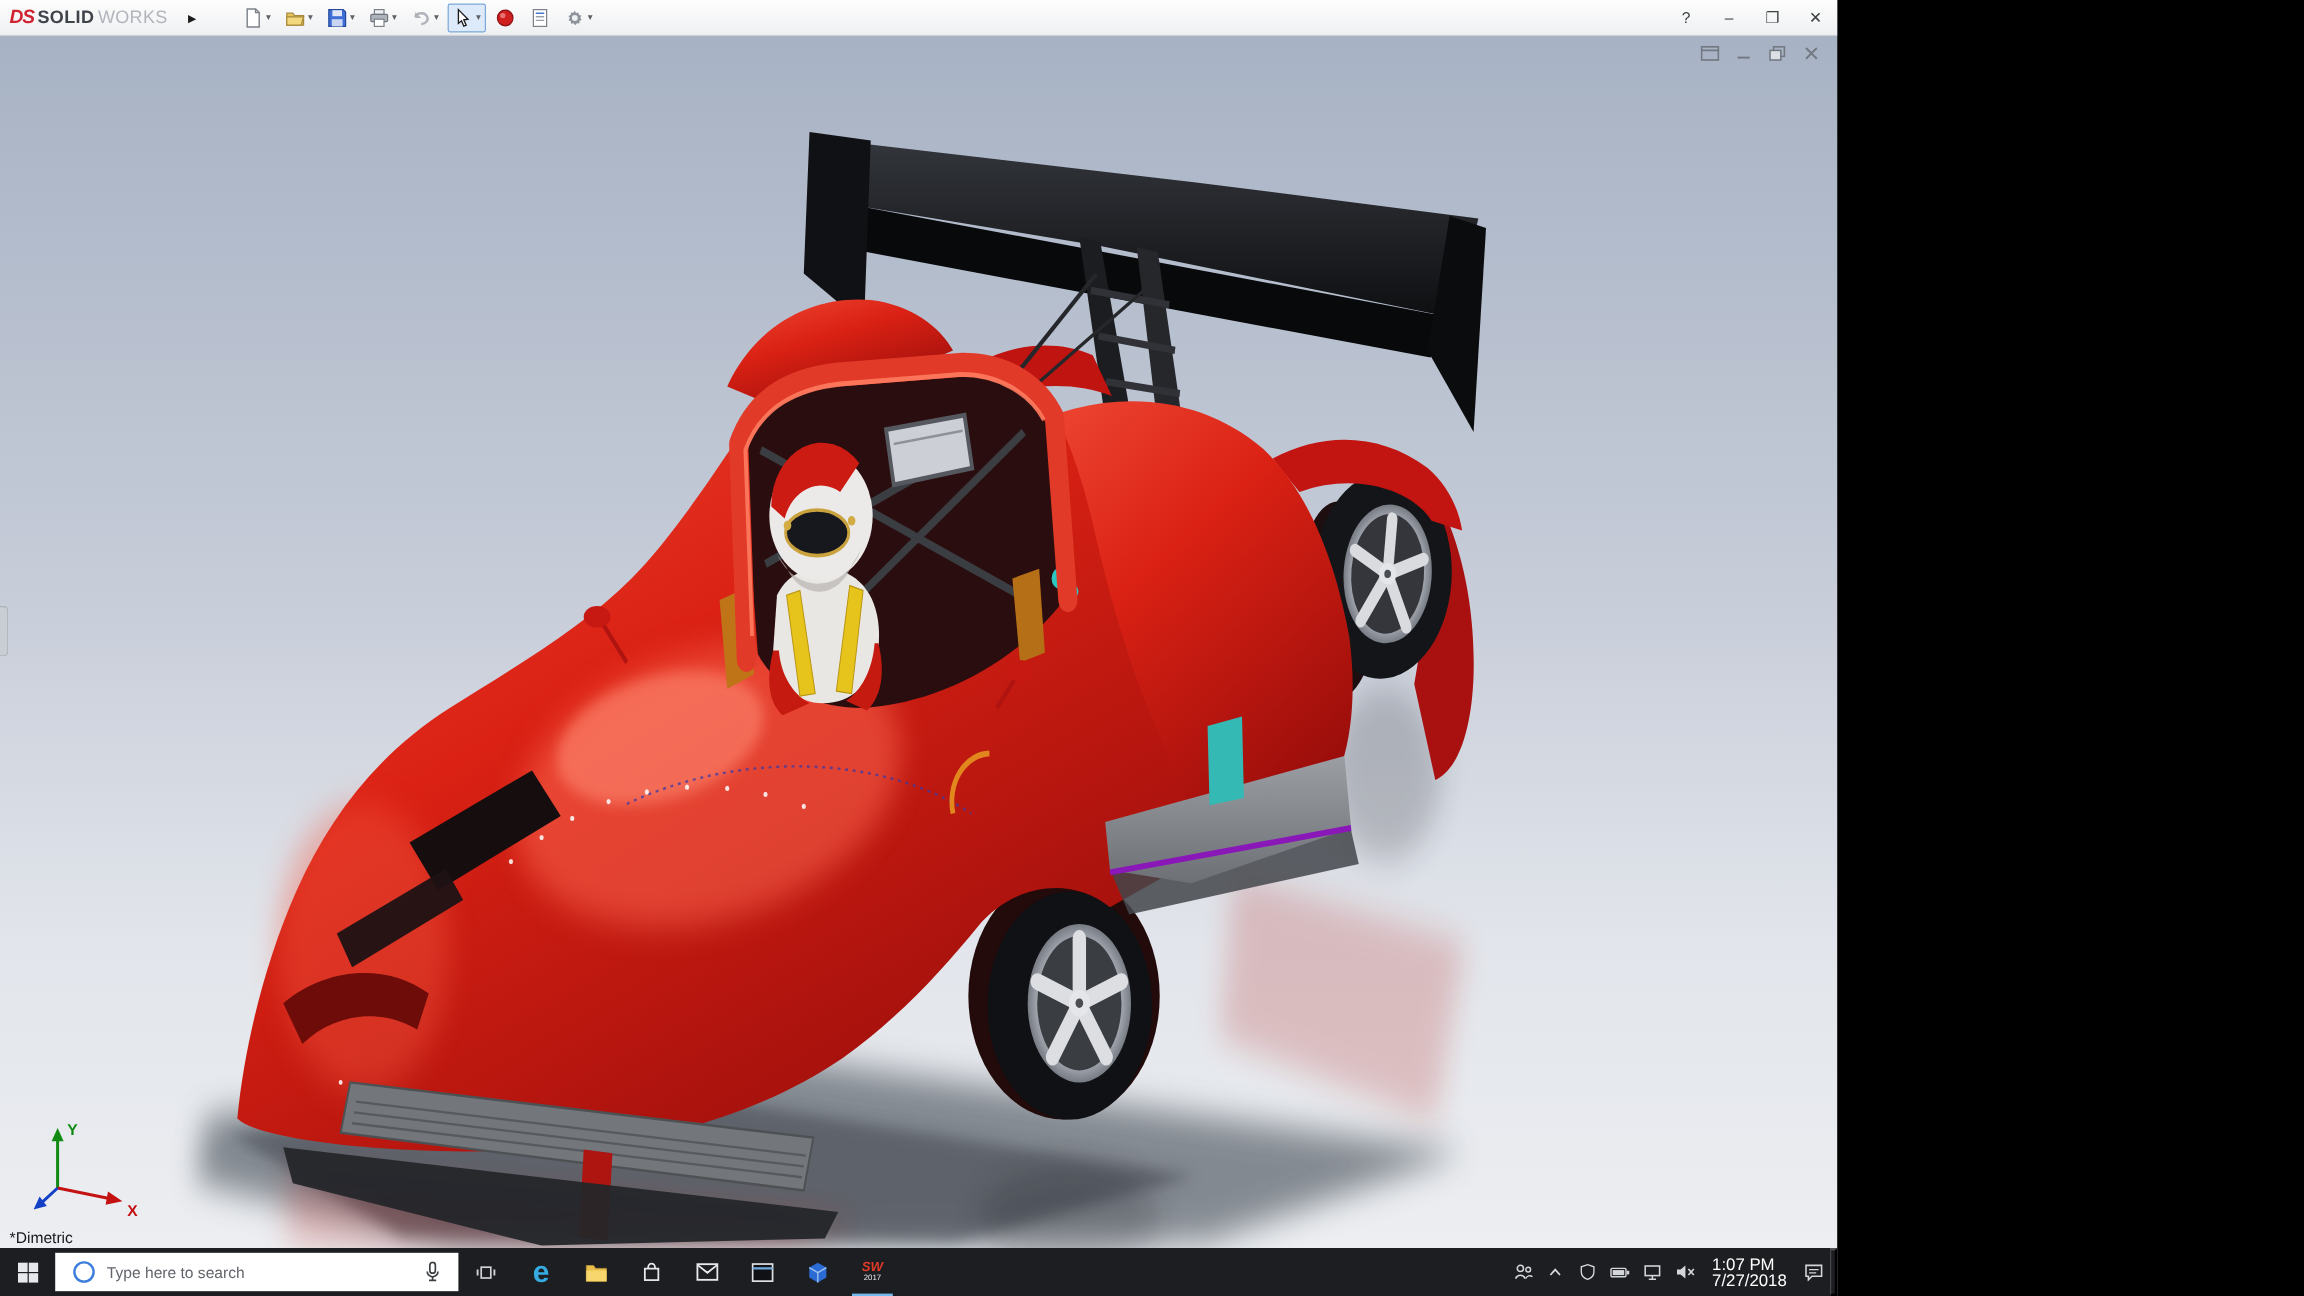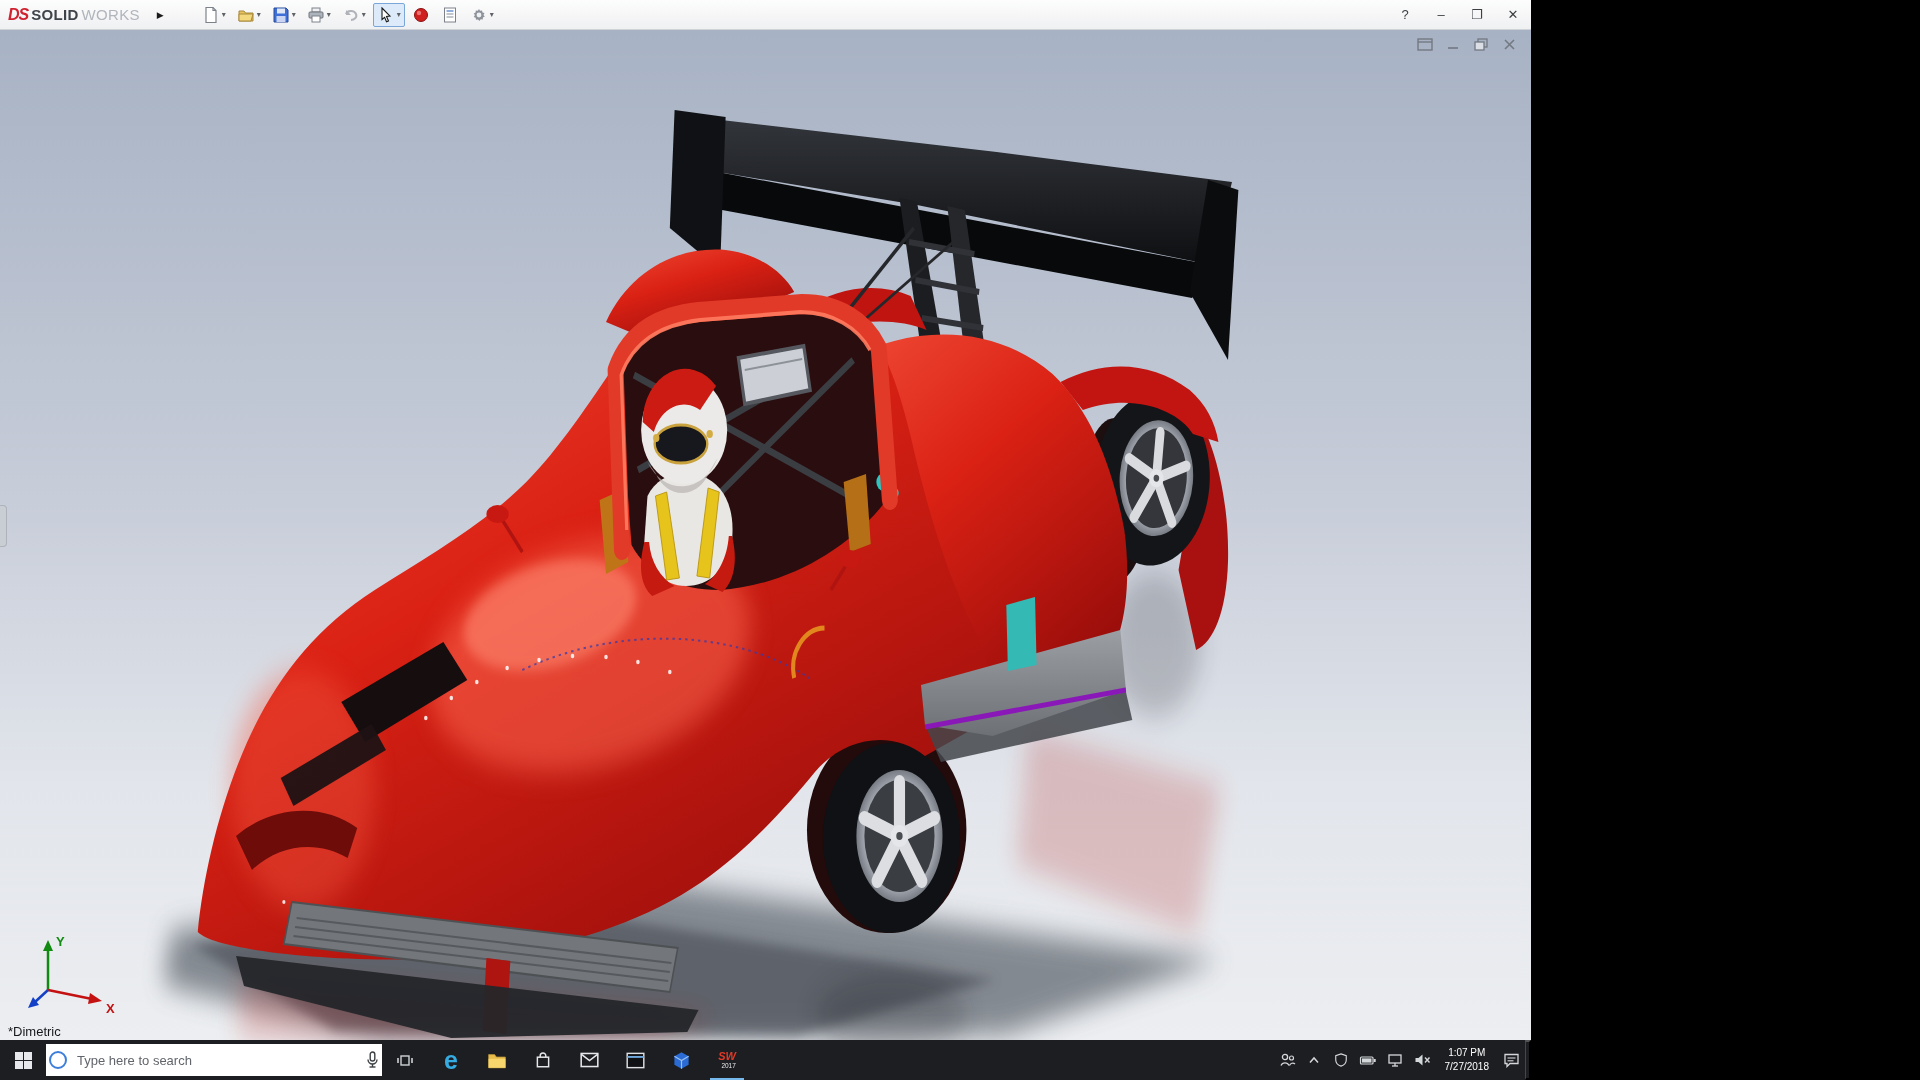--- a/index.html
+++ b/index.html
@@ -29,29 +29,29 @@
   .doc-btn{width:20px;height:16px;display:flex;align-items:center;justify-content:center;background:none;border:none;cursor:pointer;opacity:.75}
   .panel-handle{position:absolute;left:0;top:475px;width:7px;height:42px;background:#c9cdd4;border:1px solid #aeb3ba;border-left:none;border-radius:0 4px 4px 0;cursor:pointer}
   .view-label{position:absolute;left:8px;bottom:1px;font-size:13px;color:#16181b}
   .triad{position:absolute;left:14px;bottom:22px;width:110px;height:90px}
   .triad text{font-family:"Liberation Sans",sans-serif;font-weight:bold}
 
   
   .taskbar{position:absolute;left:0;right:0;bottom:0;height:40px;background:#1d1e21;display:flex;align-items:stretch;z-index:30}
   .tb-slot{width:46px;display:flex;align-items:center;justify-content:center;background:none;border:none;cursor:pointer;position:relative}
   .tb-slot.active::after{content:"";position:absolute;left:6px;right:6px;bottom:0;height:2px;background:#76b9ed}
-  .search{width:336px;background:#fff;display:flex;align-items:center;gap:9px;padding:0 2px;margin:4px 0;cursor:text}
+  .search{width:336px;background:#fff;display:flex;align-items:center;gap:9px;padding:0 14px;margin:4px 0;cursor:text}
   .search .ph{flex:1;font-size:13px;color:#61656b;white-space:nowrap}
   .edge-e{font-size:25px;font-weight:bold;color:#35abe2;line-height:1}
-  .sw-ico{display:flex;flex-direction:column;align-items:flex-end;line-height:1}
+  .sw-ico{display:flex;flex-direction:column;align-items:center;line-height:1}
   .sw-ico .sw{font-size:11px;font-weight:bold;color:#e03a28;font-style:italic}
   .sw-ico .yr{font-size:6.5px;color:#e8eaec;margin-top:1px}
   .tray{margin-left:auto;display:flex;align-items:center}
   .tray-btn{width:27px;height:40px;display:flex;align-items:center;justify-content:center;background:none;border:none;cursor:pointer}
-  .clock{color:#fff;font-size:10px;line-height:14px;text-align:center;padding:0 9px;cursor:default}
+  .clock{color:#fff;font-size:14px;line-height:14px;text-align:left;padding:0 9px;cursor:default}
   .sliver{width:6px;height:40px;border-left:1px solid #45474b;background:none;cursor:pointer}
 </style>
 </head>
 <body>
 
 <div class="app">
 
   <header class="titlebar">
     <div class="brand">
       <span class="ds">DS</span>

